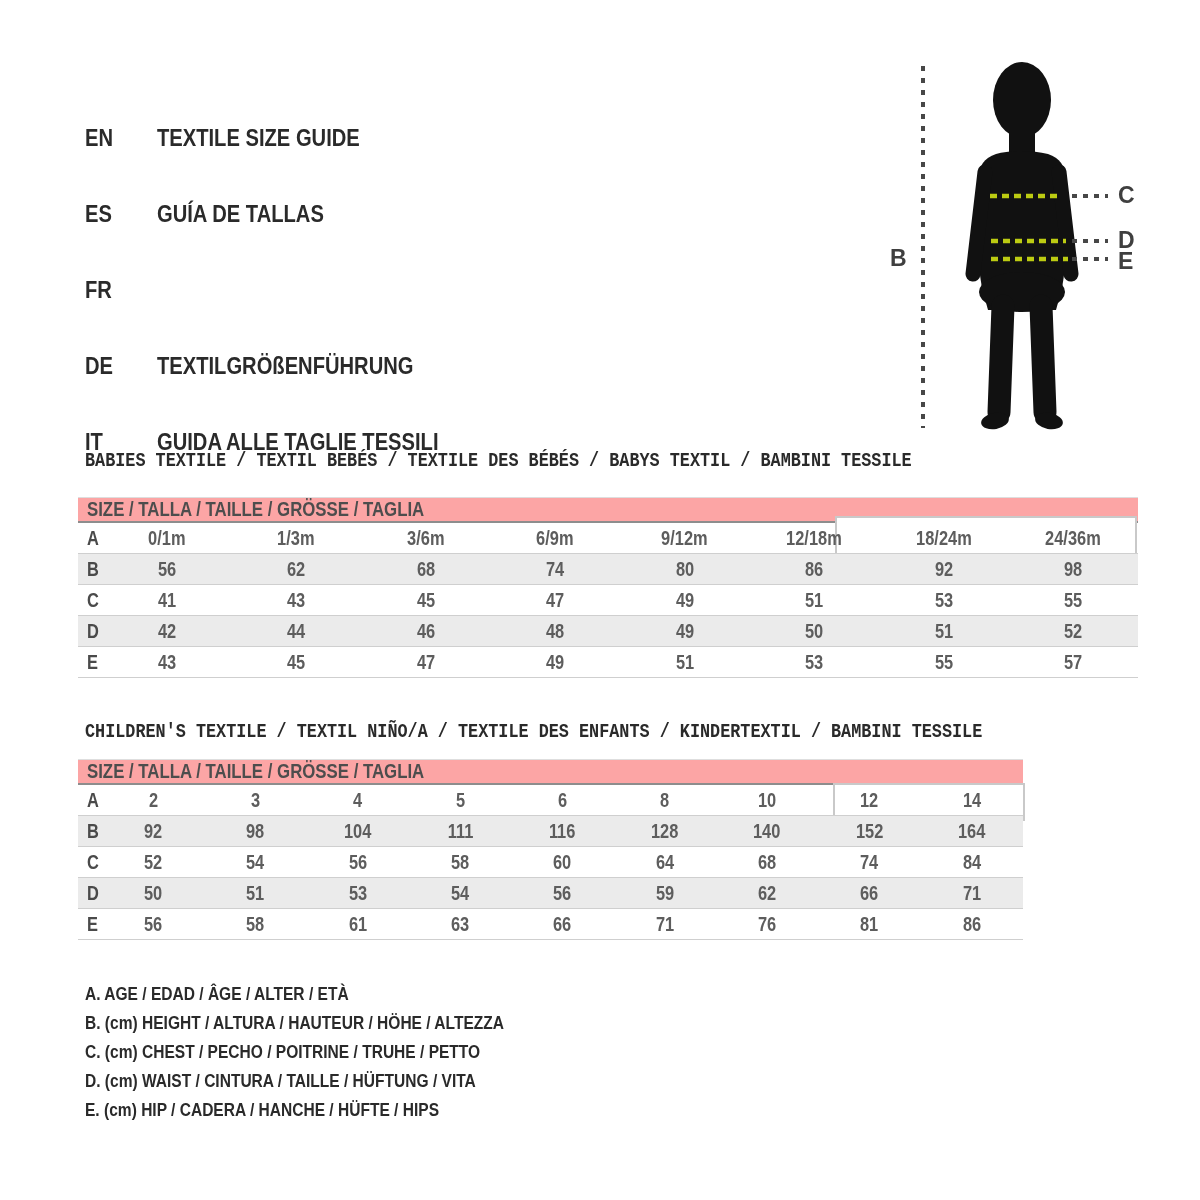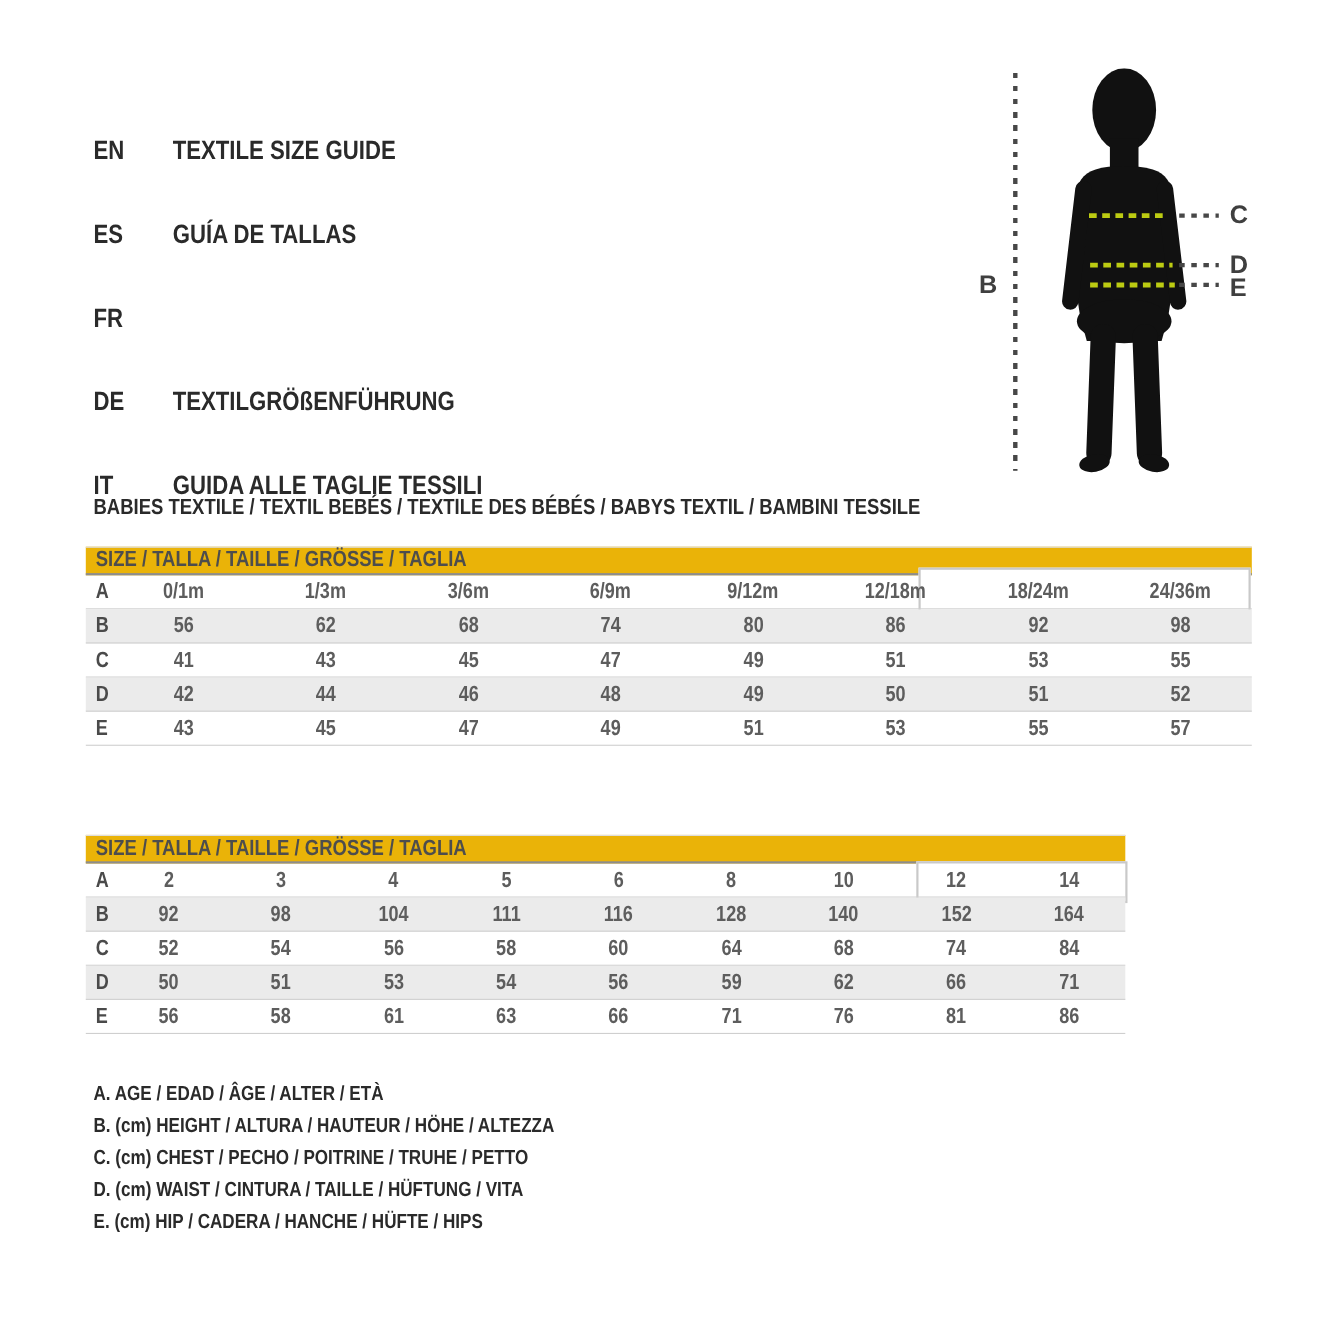--- a/index.html
+++ b/index.html
@@ -17,30 +17,30 @@
   .lang-row{position:relative;height:32px;line-height:32px;margin-top:44px;}
   .lang-label{position:absolute;left:72px;top:0;}
 
   
   #b-line{left:921px;top:66px;width:4px;height:362px;
     background:repeating-linear-gradient(180deg,#474747 0 5px,transparent 5px 12px);}
   .fig-label{color:#3f3f3f;font-size:23px;line-height:23px;}
 
   
   .tbl{left:78px;}
-  .band{height:23px;background:#eab308;border-top:1px solid #dedede;border-bottom:2px solid #8d8d8d;
+  .band{height:23px;background:#fca5a5;border-top:1px solid #dedede;border-bottom:2px solid #8d8d8d;
     display:flex;align-items:center;padding-left:9px;color:#4d4d4d;font-size:20px;position:relative;z-index:0;}
   .trow{display:grid;height:30px;align-items:center;border-bottom:1px solid #cfcfcf;
     position:relative;z-index:2;color:#5d5d5d;font-size:20px;}
   .trow.zebra{background:#ebebeb;}
   .trow .cell{text-align:center;overflow:visible;}
   .trow .letter{text-align:left;padding-left:9px;color:#4a4a4a;}
   .hl{position:absolute;background:#ffffff;border:2px solid #c9c9c9;z-index:1;}
 
-  .section-title{color:#2a2a2a;font-size:20px;line-height:22px;}
+  .section-title{color:#2a2a2a;font-size:20px;line-height:22px;font-family:Liberation Mono, monospace;}
 
   
   #legend{left:85px;top:979px;color:#2a2a2a;font-size:18.5px;}
   .legend-line{height:29px;line-height:29px;}
 </style>
 </head>
 <body>
 
 <div id="page">
 
@@ -144,20 +144,23 @@
           <div class="cell"><span class="cc">47</span></div>
           <div class="cell"><span class="cc">49</span></div>
           <div class="cell"><span class="cc">51</span></div>
           <div class="cell"><span class="cc">53</span></div>
           <div class="cell"><span class="cc">55</span></div>
           <div class="cell"><span class="cc">57</span></div>
         </div>
       </div>
   </div>
 
+  <div class="abs section-title" style="left:85px;top:721px;">
+    <span class="cx">CHILDREN'S TEXTILE / TEXTIL NIÑO/A / TEXTILE DES ENFANTS / KINDERTEXTIL / BAMBINI TESSILE</span>
+  </div>
   <div id="children-table" class="abs tbl" style="top:759px;width:945px;">
     <div class="hl" style="left:755px;top:24px;width:188px;height:34px;"></div>
     <div class="band">
       <span class="cx">SIZE / TALLA / TAILLE / GRÖSSE / TAGLIA</span>
     </div>
     <div class="t-rows">
         <div class="trow" style="grid-template-columns: 24px repeat(9, 1fr);">
           <div class="cell letter"><span class="cc" style="transform-origin: 0px 50%;">A</span></div>
           <div class="cell"><span class="cc">2</span></div>
           <div class="cell"><span class="cc">3</span></div>

